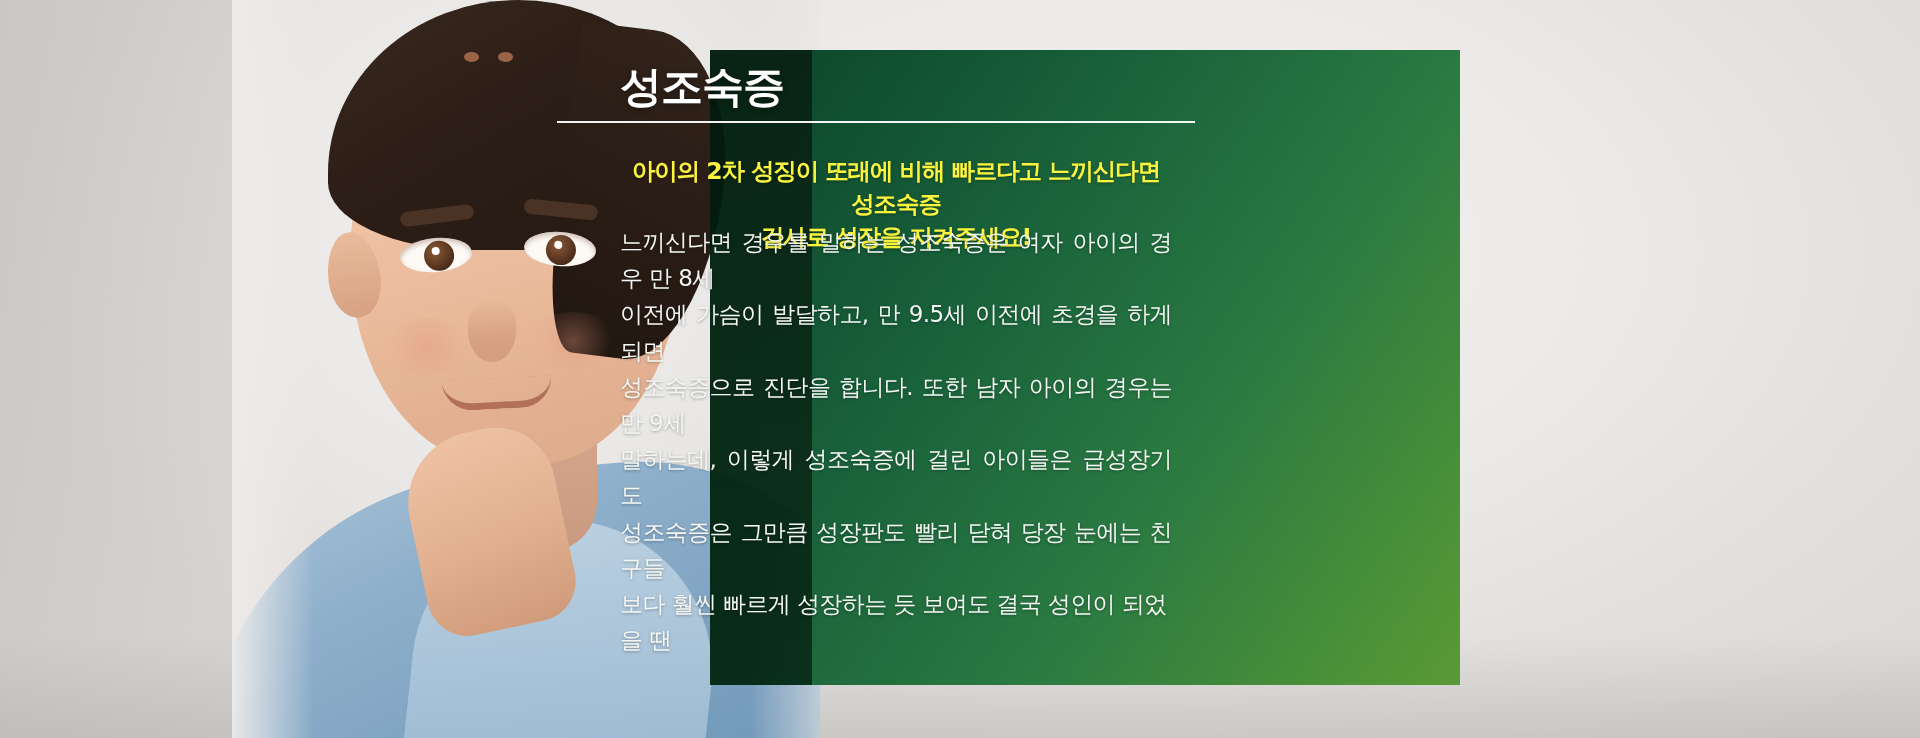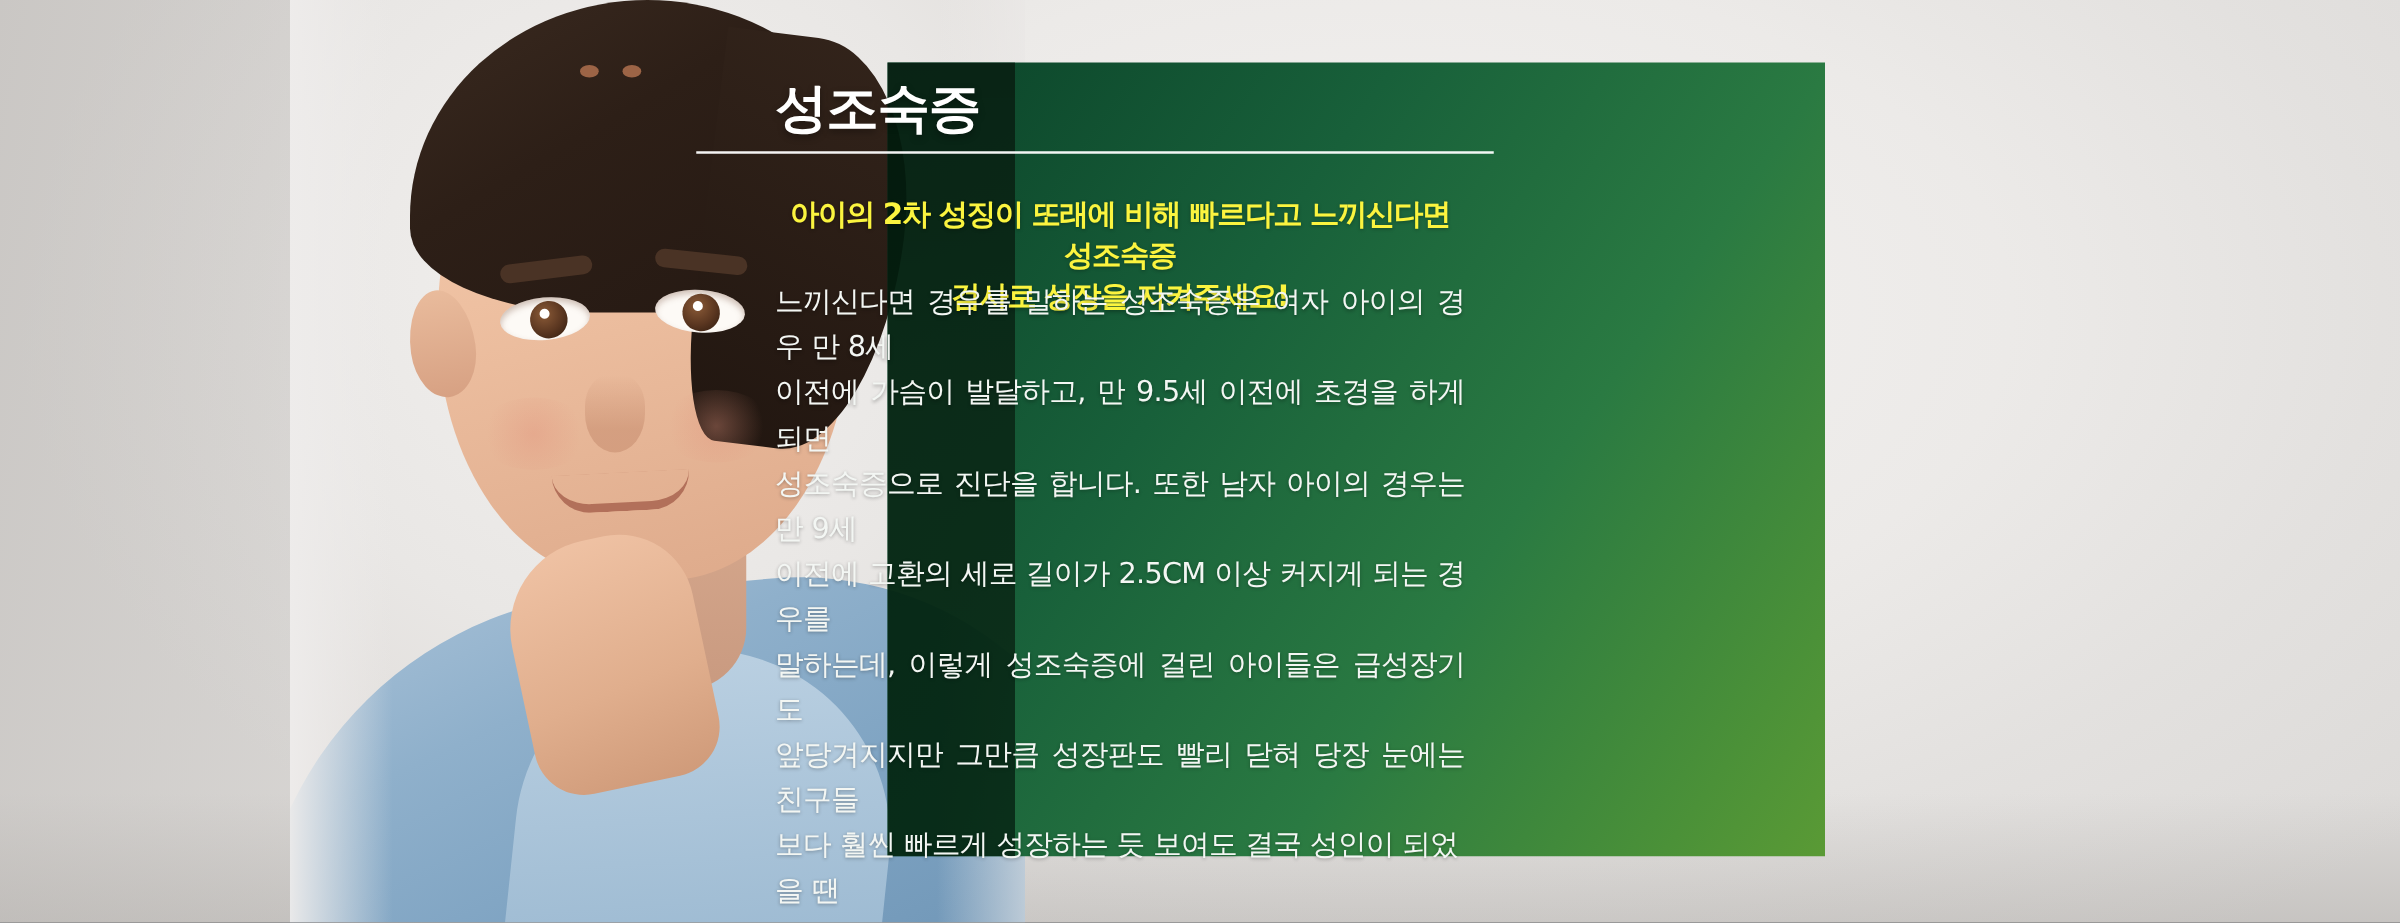--- a/index.html
+++ b/index.html
@@ -1,21 +1,21 @@
 <!DOCTYPE html>
 <html><head>
 <meta charset="utf-8">
 <style>
   html,body{margin:0;padding:0;}
   body{
     width:1920px;height:738px;overflow:hidden;
     font-family:"DejaVu Sans","Liberation Sans",sans-serif;
     background:#ffffff;
   }
-  #stage{position:relative;width:1920px;height:738px;overflow:hidden;background:#000000;}
+  #stage{position:relative;width:1920px;height:738px;overflow:hidden;background:#a21caf;}
 
   
   .wall{
     position:absolute;left:0;top:0;width:1920px;height:738px;
     background:
       radial-gradient(1100px 620px at 58% 34%, #f4f2f1 0%, #eceae8 45%, #e3e1df 72%, #dcdad8 100%);
   }
   .wall-shadow{
     position:absolute;left:0;top:0;width:1920px;height:738px;
     background:linear-gradient(100deg, rgba(180,176,172,.45) 0%, rgba(180,176,172,0) 26%),
@@ -193,21 +193,20 @@
 
     <div class="subtitle">
       <div>아이의 2차 성징이 또래에 비해 빠르다고 느끼신다면 성조숙증</div>
       <div>검사로 성장을 지켜주세요!</div>
     </div>
 
     <div class="body">
       <p>느끼신다면 경우를 말하는 성조숙증은 여자 아이의 경우 만 8세</p>
       <p>이전에 가슴이 발달하고, 만 9.5세 이전에 초경을 하게 되면</p>
       <p>성조숙증으로 진단을 합니다. 또한 남자 아이의 경우는 만 9세</p>
-      <p>이전에 고환의 세로 길이가 2.5CM 이상 커지게 되는 경우를</p>
       <p>말하는데, 이렇게 성조숙증에 걸린 아이들은 급성장기도</p>
-      <p>앞당겨지지만 그만큼 성장판도 빨리 닫혀 당장 눈에는 친구들</p>
+      <p>성조숙증은 그만큼 성장판도 빨리 닫혀 당장 눈에는 친구들</p>
       <p>보다 훨씬 빠르게 성장하는 듯 보여도 결국 성인이 되었을 땐</p>
 
     </div>
   </div>
 
 </div>
 
 </body></html>

